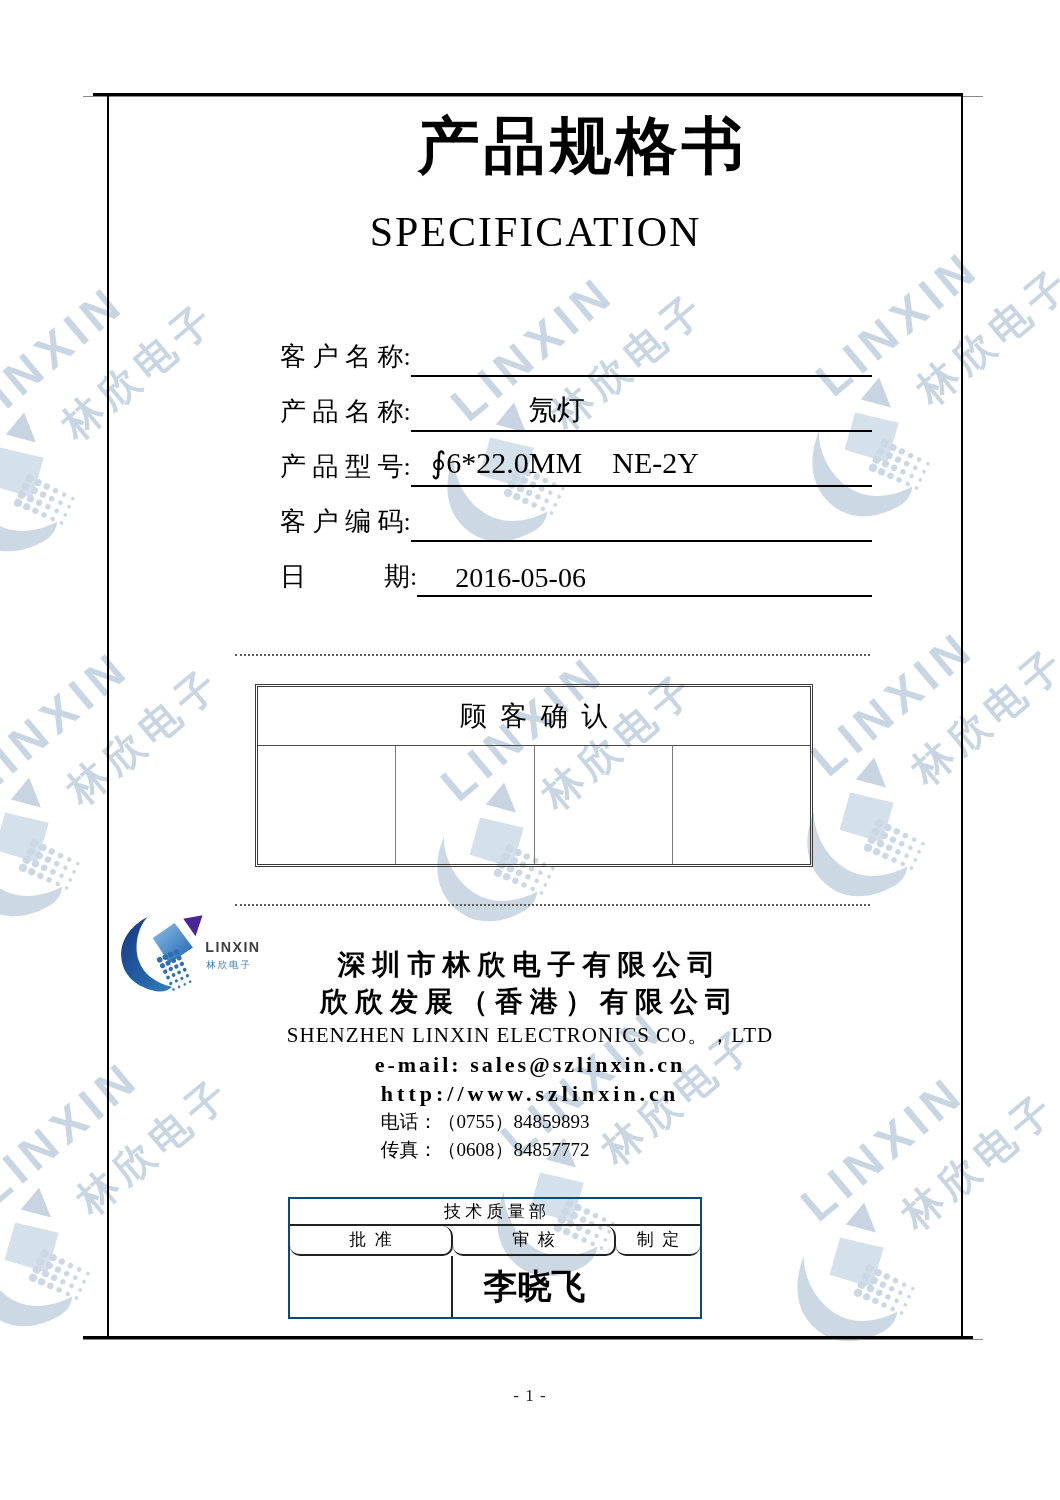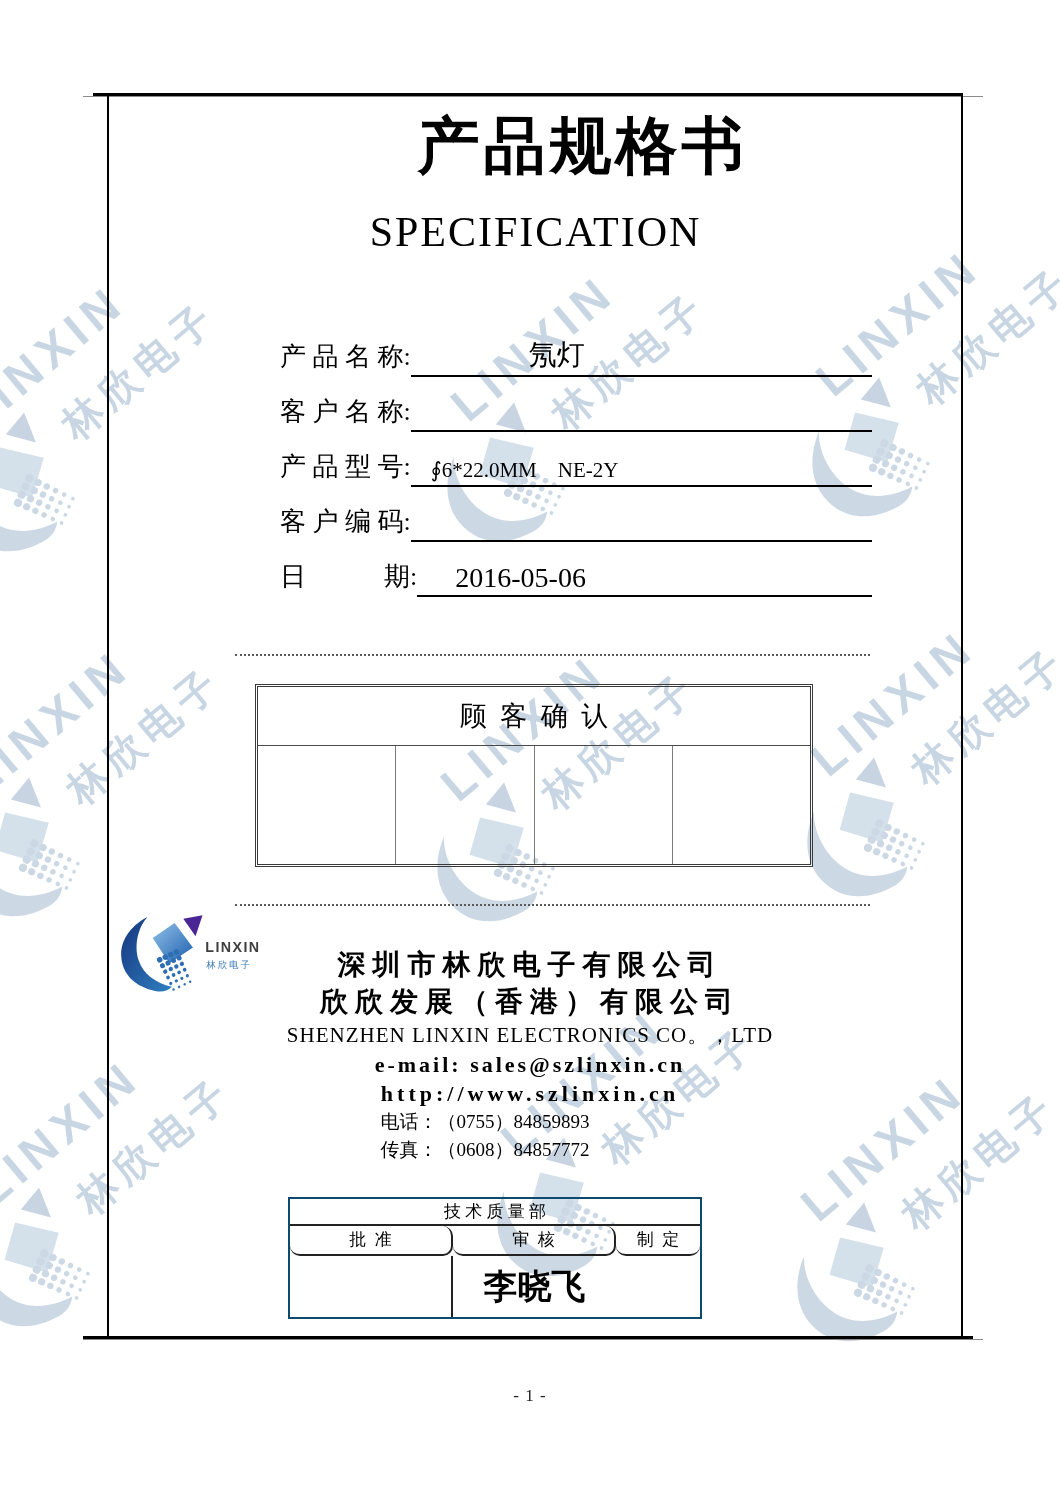--- a/index.html
+++ b/index.html
@@ -27,21 +27,21 @@
          font-size:62px;font-weight:bold;letter-spacing:4px;}
   .subtitle{position:absolute;left:108px;top:208px;width:855px;text-align:center;
             font-size:42px;letter-spacing:2px;}
   
   .fields{position:absolute;left:280px;top:322px;width:592px;}
   .frow{display:flex;height:55px;align-items:flex-end;}
   .flabel{font-size:26px;white-space:pre;padding-bottom:3px;}
   .fline{flex:1;border-bottom:2px solid #000;height:40px;display:flex;align-items:flex-end;}
   .fvalue{font-size:28px;white-space:pre;padding-bottom:1px;}
   .v1{margin-left:118px;}
-  .v2{margin-left:20px;font-size:21px;}
+  .v2{margin-left:20px;font-size:30px;}
   .v4{margin-left:38px;}
   
   .dotted{position:absolute;left:235px;width:635px;border-top:2px dotted #5a5a5a;}
   .d1{top:654px;}
   .d2{top:904px;}
   
   .confirm{position:absolute;left:255px;top:684px;width:558px;height:183px;
            border:3px double #3a3a3a;box-sizing:border-box;display:flex;flex-direction:column;}
   .ct-header{height:58px;line-height:58px;text-align:center;font-size:27px;
              border-bottom:1px solid #4a4a4a;white-space:pre;}
@@ -403,29 +403,29 @@
   <div class="bline b-bot-thin"></div>
   <div class="bline b-bot"></div>
 
   <div class="content">
 
     <div class="title">产品规格书</div>
     <div class="subtitle">SPECIFICATION</div>
 
     <div class="fields">
       <div class="frow">
+        <span class="flabel">客 户 名 称:</span>
+        <span class="fline">
+          <span class="fvalue"></span>
+        </span>
+      </div>
+      <div class="frow">
         <span class="flabel">产 品 名 称:</span>
         <span class="fline">
           <span class="fvalue v1">氖灯</span>
-        </span>
-      </div>
-      <div class="frow">
-        <span class="flabel">客 户 名 称:</span>
-        <span class="fline">
-          <span class="fvalue"></span>
         </span>
       </div>
       <div class="frow">
         <span class="flabel">产 品 型 号:</span>
         <span class="fline">
           <span class="fvalue v2">∮6*22.0MM　NE-2Y</span>
         </span>
       </div>
       <div class="frow">
         <span class="flabel">客 户 编 码:</span>

